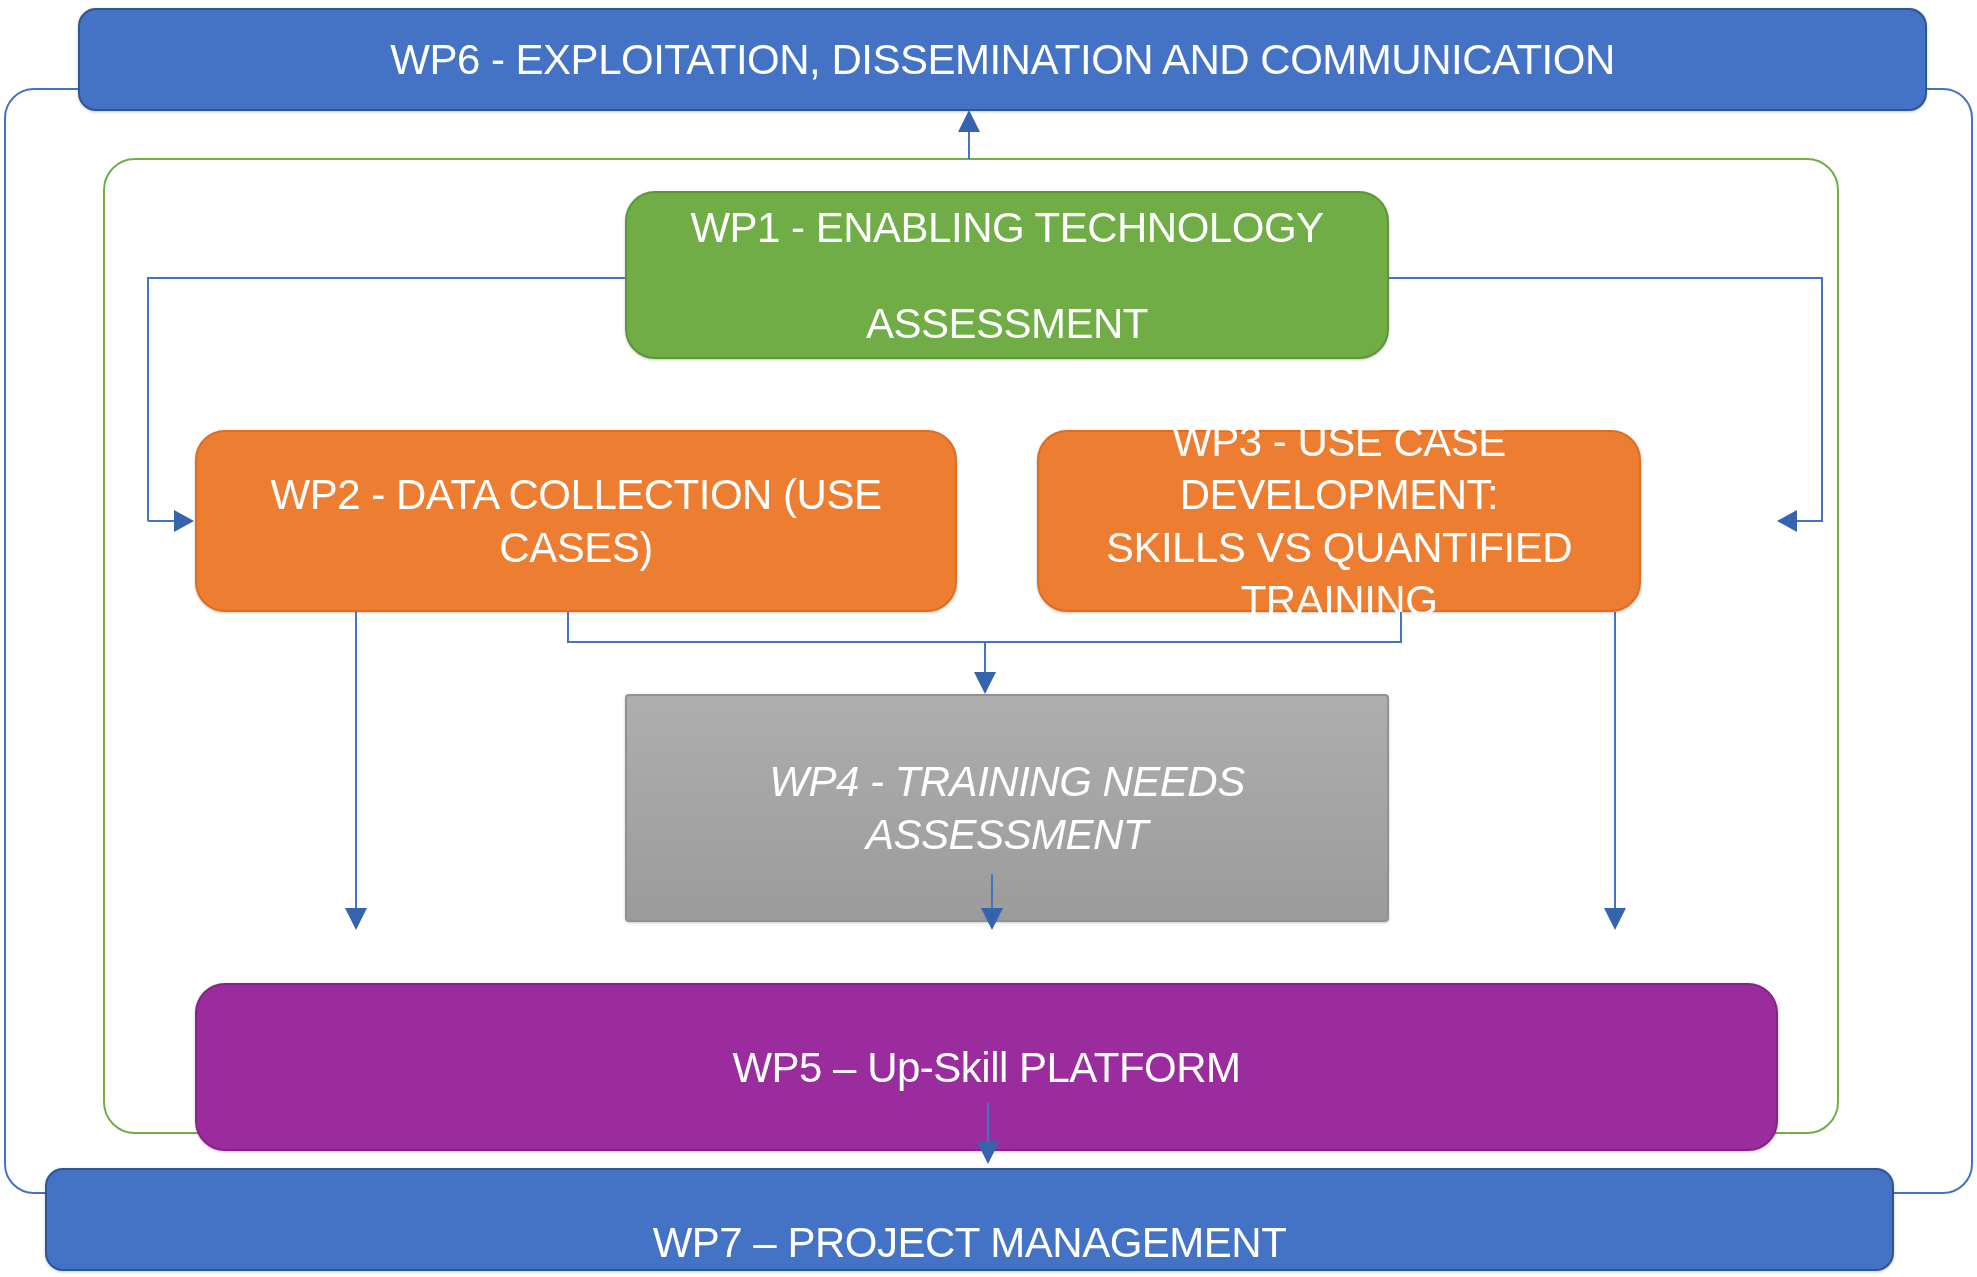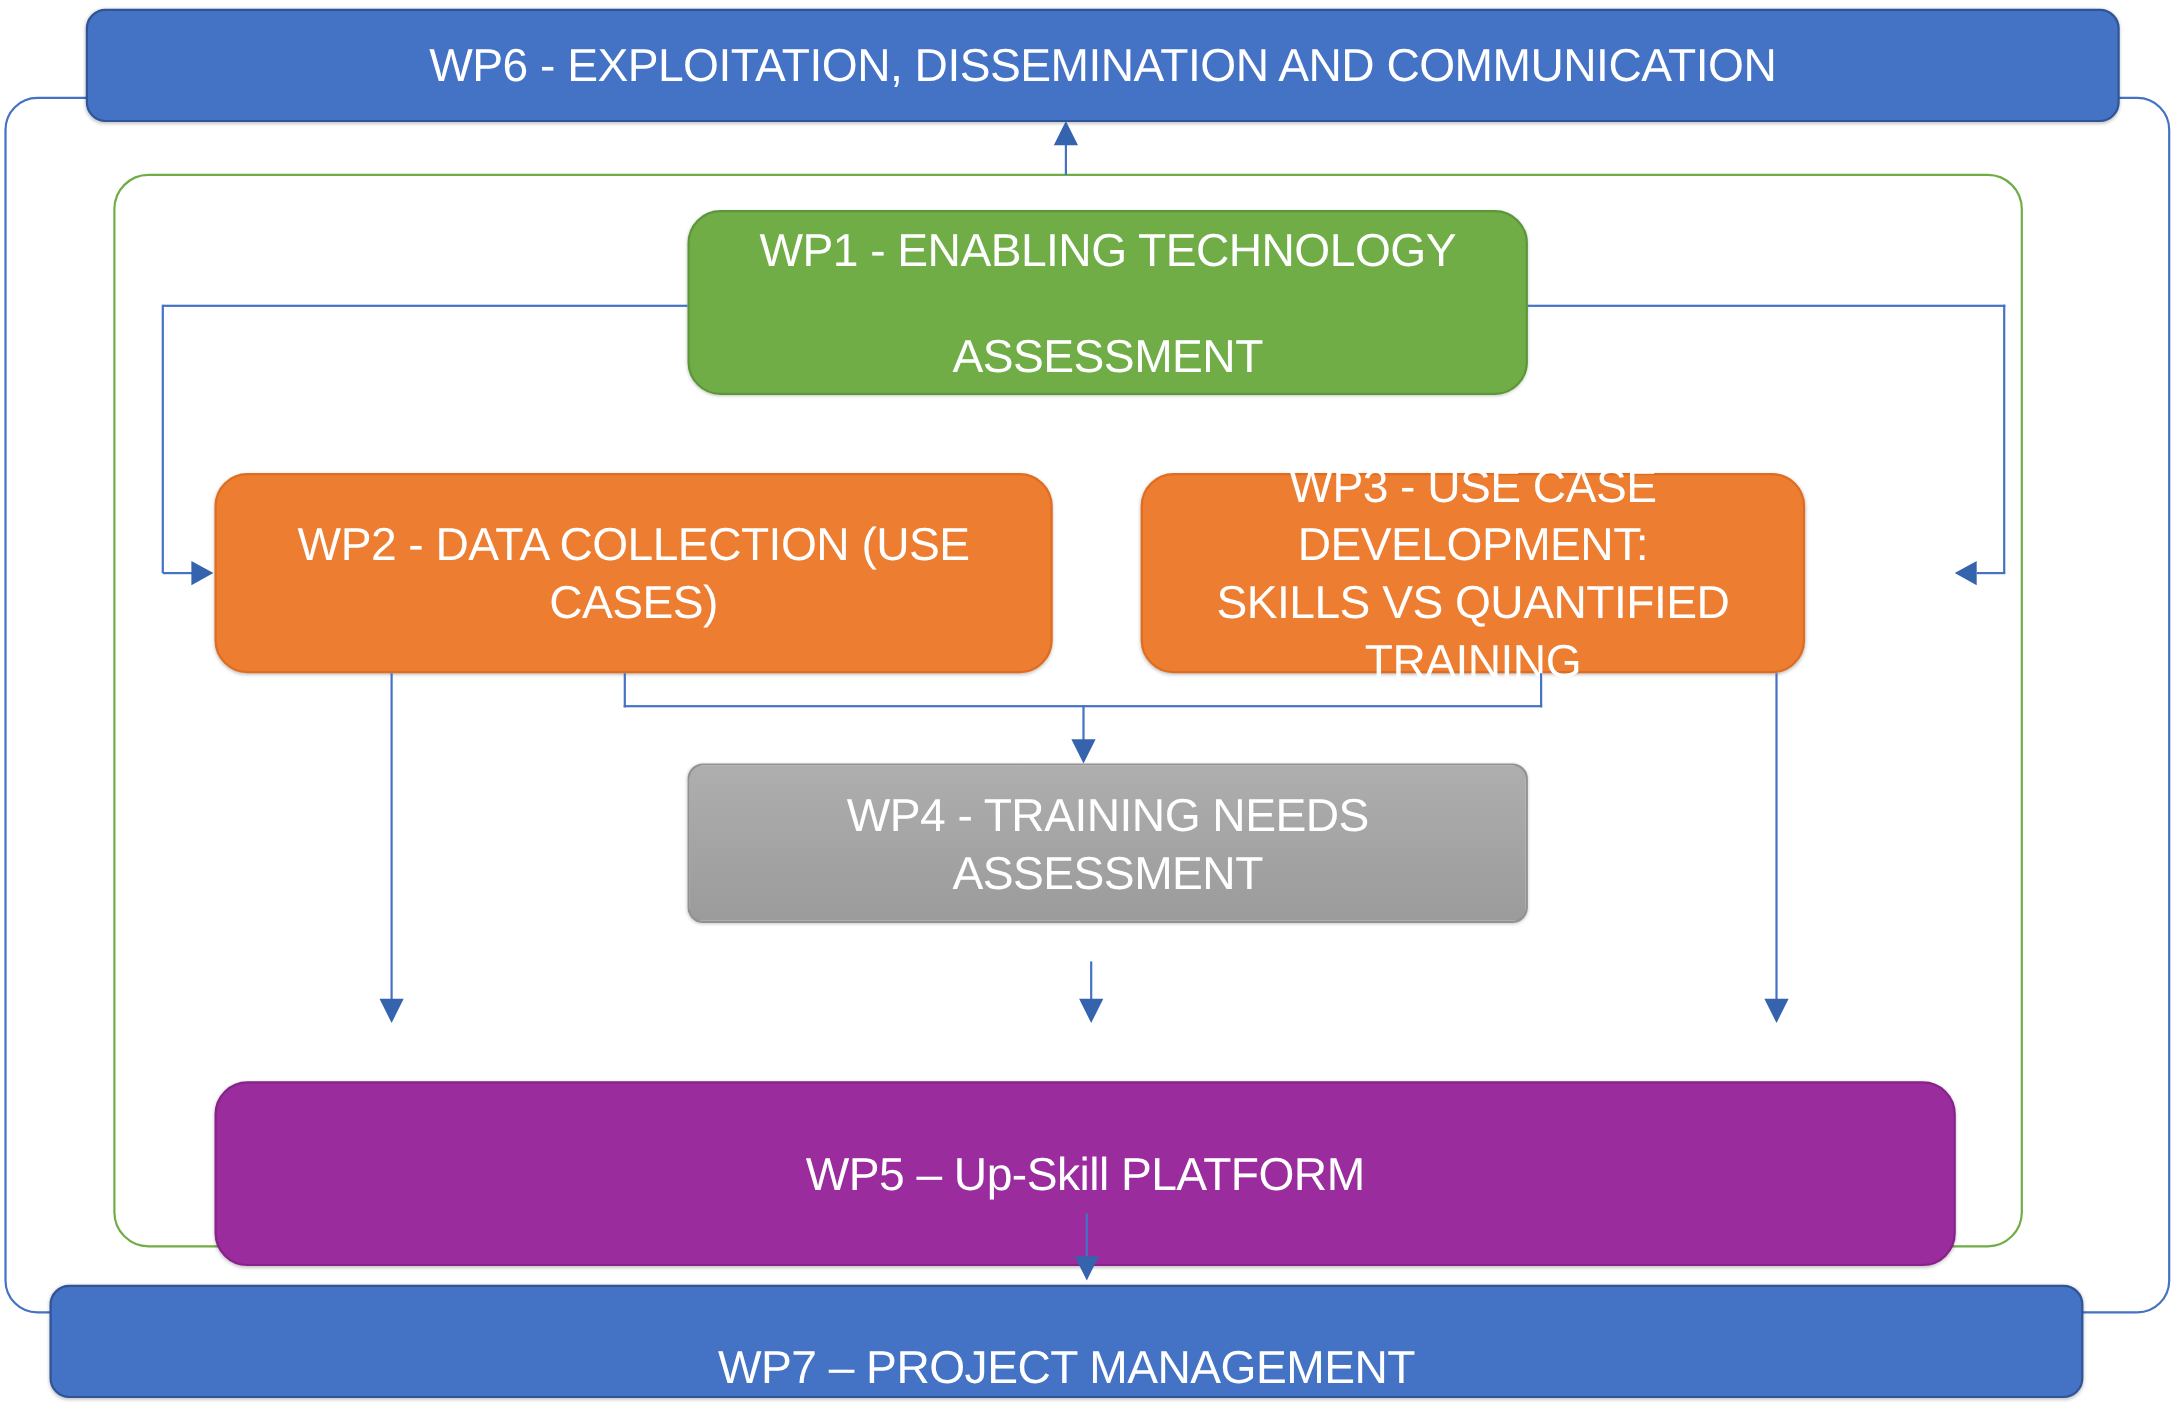--- a/index.html
+++ b/index.html
@@ -44,24 +44,25 @@
     gap:43px;
   }
   .orange-box{
     background:var(--orange,#ED7D31);
     border:2px solid var(--orange-border,#E06C1F);
     border-radius:30px;
   }
   .wp2{left:195px;top:430px;width:762px;height:182px;}
   .wp3{left:1037px;top:430px;width:604px;height:182px;}
   .wp4{
-    left:625px;top:694px;width:764px;height:145px;
+    left:625px;top:694px;width:764px;height:228px;
     background:linear-gradient(180deg,var(--gray-light,#AEAEAE) 0%,var(--gray-dark,#9B9B9B) 100%);
     border:2px solid var(--gray-border,#919191);
-    border-radius:14px;
+    border-radius:4px;
+    font-style:italic;
   }
   .wp5{
     left:195px;top:935px;width:1583px;height:168px;
     background:var(--purple,#9A2C9D);
     border:2px solid var(--purple-border,#87228A);
     border-radius:30px;
     margin-top:48px;
   }
   .line{position:absolute;background:var(--connector,#4472C4);z-index:3;}
   .hline{height:2px;}

